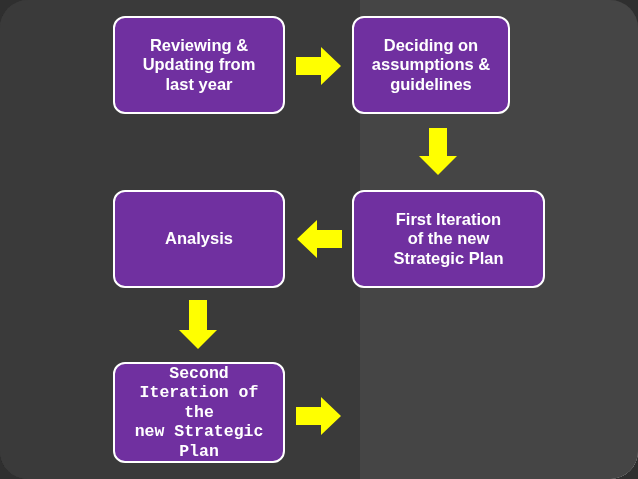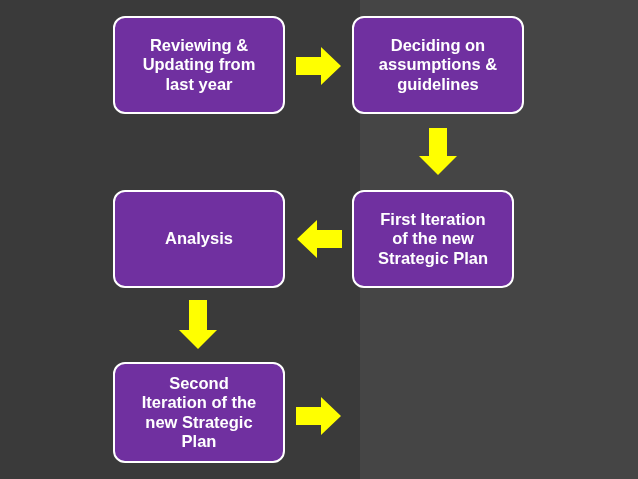--- a/index.html
+++ b/index.html
@@ -7,20 +7,21 @@
     padding: 0;
     background: #2f2f2f;
   }
   #slide {
     position: relative;
     width: 638px;
     height: 479px;
     overflow: hidden;
     background: #3b3b3b;
     font-family: "Liberation Sans", sans-serif;
+    border-radius: 28px;
   }
   
   .bg-base {
     position: absolute;
     inset: 0;
     background: #3a3a3a;
   }
   .bg-swoosh-2 {
     position: absolute;
     right: -330px;
@@ -92,24 +93,24 @@
     display: flex;
     align-items: center;
     justify-content: center;
     text-align: center;
     padding: 4px 8px;
     white-space: pre-line;
   }
 
   
   .n1 { left: 113px; top: 16px;  width: 172px; height: 98px; }
-  .n2 { left: 352px; top: 16px;  width: 172px; height: 98px; }
-  .n3 { left: 352px; top: 190px; width: 162px; height: 98px; }
+  .n2 { left: 352px; top: 16px;  width: 158px; height: 98px; }
+  .n3 { left: 352px; top: 190px; width: 193px; height: 98px; }
   .n4 { left: 113px; top: 190px; width: 172px; height: 98px; text-align: center; }
-  .n5 { left: 113px; top: 362px; width: 172px; height: 101px; }
+  .n5 { left: 113px; top: 362px; width: 172px; height: 101px; font-family: Liberation Mono, monospace; }
   .n6 { left: 352px; top: 376px; width: 172px; height: 87px; }
 
   .arrow {
     position: absolute;
   }
   .arrow svg { display: block; }
 </style>
 </head>
 <body>
 

